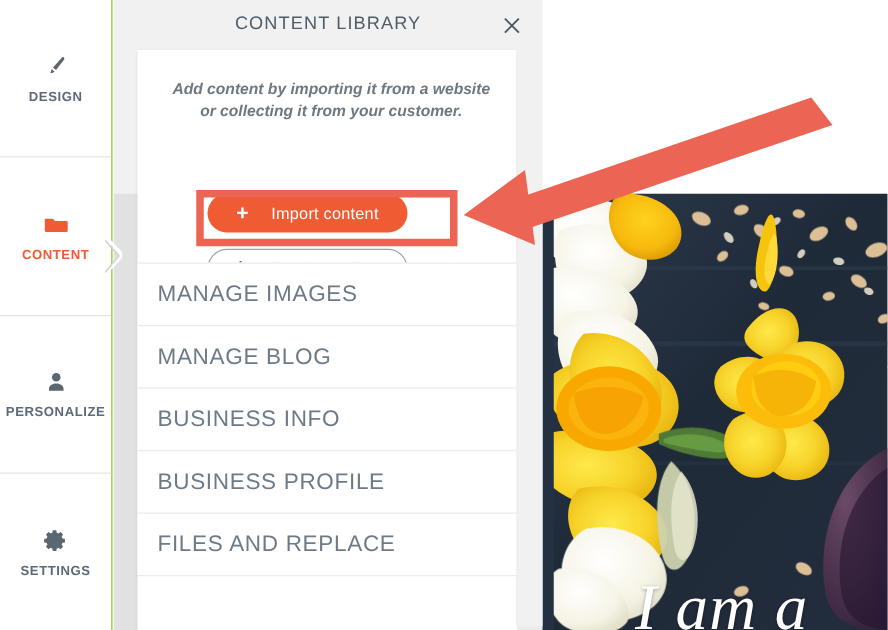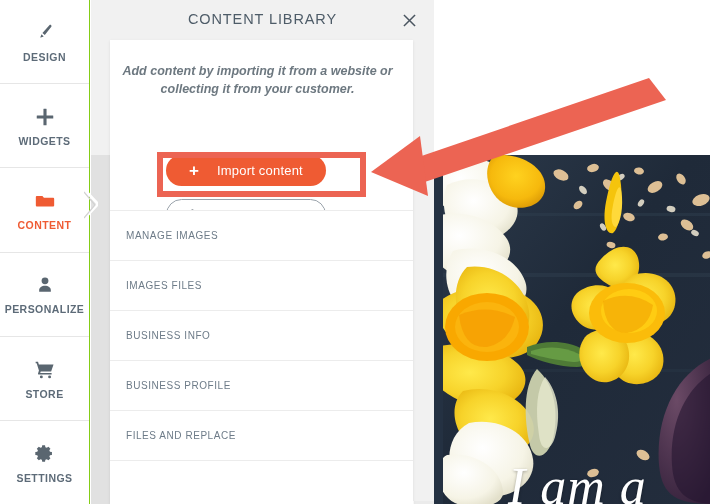--- a/index.html
+++ b/index.html
@@ -96,21 +96,21 @@
   
   #card {
     position: absolute;
     left: 19px; top: 40px;
     width: 303px;
     height: 464px;
     background: #ffffff;
     box-shadow: 0 1px 3px rgba(0,0,0,0.09);
   }
   #intro {
-    margin: 22px 20px 0 12px;
+    margin: 22px 20px 0 27px;
     font-size: 12.5px;
     font-style: italic;
     font-weight: bold;
     line-height: 1.45;
     text-align: center;
     color: #6d7880;
   }
   #import-btn {
     position: absolute;
     left: 56px; top: 115px;
@@ -156,21 +156,21 @@
     position: absolute;
     left: 0; top: 170px;
     width: 303px;
   }
   .menu-item {
     height: 50px;
     display: flex;
     align-items: center;
     padding-left: 16px;
     border-top: 1px solid #ececec;
-    font-size: 10px;
+    font-size: 18px;
     letter-spacing: 0.55px;
     color: #6d7b88;
     cursor: pointer;
     background: #ffffff;
   }
   #menu-bottom-rule {
     height: 0;
     border-top: 1px solid #ececec;
   }
 
@@ -239,59 +239,40 @@
       <span class="nav-icon">
         <svg width="22" height="22" viewBox="0 0 24 24" fill="currentColor">
           <path d="M18.6 3.2c-.5-.4-1.2-.4-1.6.1L9.2 12l2.6 2.2 7.1-9.1c.4-.5.3-1.2-.3-1.6z"></path>
           <path d="M8.2 13.4l-1.3 3.1c-.1.3.2.6.5.5l3.2-1.1-2.4-2.5z"></path>
         </svg>
       </span>
       <span class="nav-label">DESIGN</span>
     </div>
 
 
-    <div class="nav-item">
-      <span class="nav-icon">
-        <svg width="22" height="22" viewBox="0 0 24 24" fill="currentColor">
-          <rect x="10.3" y="3" width="3.4" height="18" rx="0.4"></rect>
-          <rect x="3" y="10.3" width="18" height="3.4" rx="0.4"></rect>
-        </svg>
-      </span>
-      <span class="nav-label">WIDGETS</span>
-    </div>
 
     <div class="nav-item active">
       <span class="nav-icon">
         <svg width="22" height="22" viewBox="0 0 24 24" fill="currentColor">
           <path d="M3 6.5h6.2l1.6 2H21c.6 0 1 .4 1 1v7.5c0 .6-.4 1-1 1H3c-.6 0-1-.4-1-1v-9.5c0-.6.4-1 1-1z"></path>
         </svg>
       </span>
       <span class="nav-label">CONTENT</span>
     </div>
 
     <div class="nav-item">
       <span class="nav-icon">
         <svg width="20" height="20" viewBox="0 0 24 24" fill="currentColor">
           <circle cx="12" cy="7" r="4.1"></circle>
           <path d="M12 13c-4 0-7 2.3-7 5.1V20h14v-1.9c0-2.8-3-5.1-7-5.1z"></path>
         </svg>
       </span>
       <span class="nav-label">PERSONALIZE</span>
     </div>
 
-    <div class="nav-item">
-      <span class="nav-icon">
-        <svg width="22" height="22" viewBox="0 0 24 24" fill="currentColor">
-          <path d="M1.8 3h2.6l.9 3h16l-2.6 7.6H7.3l-.5 1.6h12.4v1.6H5.2c-.6 0-1-.6-.8-1.1l1-3.1L2.9 4.6H1.8V3z"></path>
-          <circle cx="8" cy="19.5" r="1.6"></circle>
-          <circle cx="17" cy="19.5" r="1.6"></circle>
-        </svg>
-      </span>
-      <span class="nav-label">STORE</span>
-    </div>
 
 
     <div class="nav-item">
       <span class="nav-icon">
         <svg width="21" height="21" viewBox="0 0 24 24" fill="currentColor">
           <path d="M12 8.2A3.8 3.8 0 1 0 12 15.8 3.8 3.8 0 0 0 12 8.2zm0 5.9a2.1 2.1 0 1 1 0-4.2 2.1 2.1 0 0 1 0 4.2z"></path>
           <path d="M20.5 13.6v-3.2l-2.3-.4c-.2-.6-.4-1.1-.7-1.6l1.3-1.9-2.3-2.3-1.9 1.3c-.5-.3-1-.5-1.6-.7L12.6 2.5H9.4L9 4.8c-.6.2-1.1.4-1.6.7L5.5 4.2 3.2 6.5l1.3 1.9c-.3.5-.5 1-.7 1.6l-2.3.4v3.2l2.3.4c.2.6.4 1.1.7 1.6l-1.3 1.9 2.3 2.3 1.9-1.3c.5.3 1 .5 1.6.7l.4 2.3h3.2l.4-2.3c.6-.2 1.1-.4 1.6-.7l1.9 1.3 2.3-2.3-1.3-1.9c.3-.5.5-1 .7-1.6l2.3-.4z"></path>
         </svg>
       </span>
       <span class="nav-label">SETTINGS</span>
@@ -439,21 +420,21 @@
       <div id="collect-btn">
         <span class="plus">+</span>
         <span class="btn-label">Collect from client</span>
       </div>
 
       <div id="menu-list">
         <div class="menu-item">
           <span>MANAGE IMAGES</span>
         </div>
         <div class="menu-item">
-          <span>IMAGES FILES</span>
+          <span>MANAGE BLOG</span>
         </div>
         <div class="menu-item">
           <span>BUSINESS INFO</span>
         </div>
         <div class="menu-item">
           <span>BUSINESS PROFILE</span>
         </div>
         <div class="menu-item">
           <span>FILES AND REPLACE</span>
         </div>

